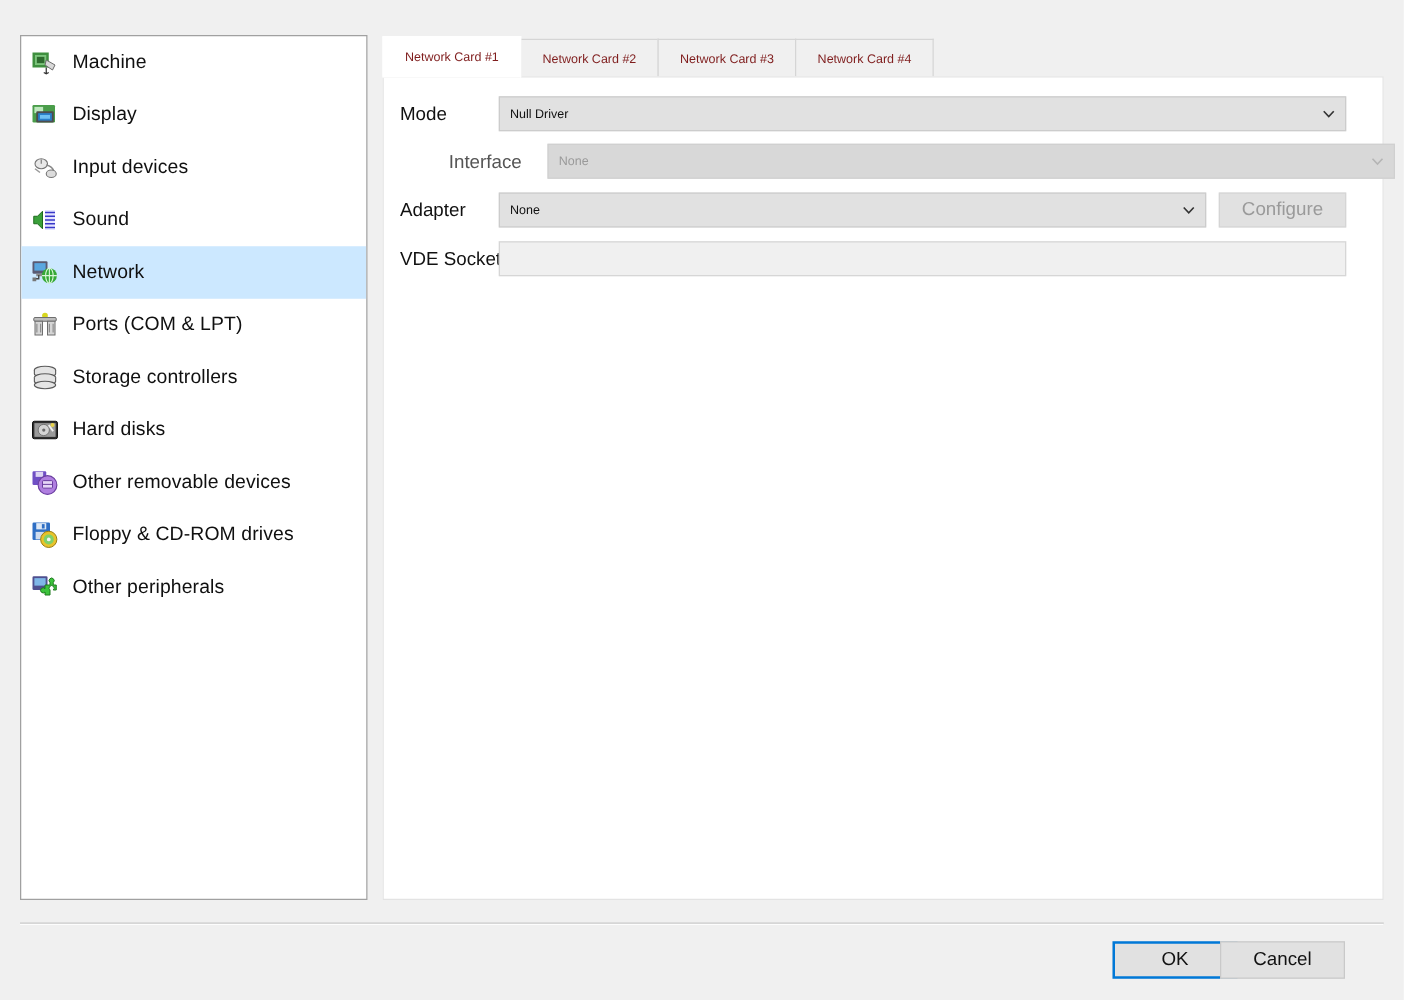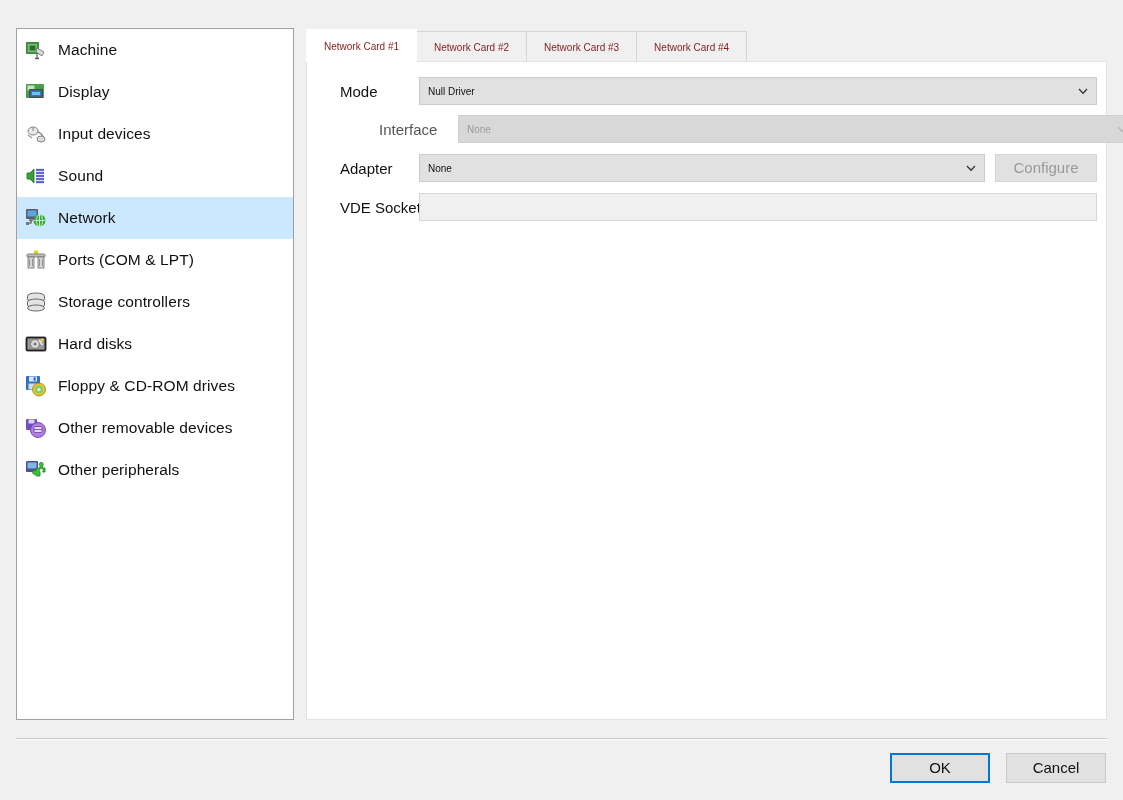--- a/index.html
+++ b/index.html
@@ -100,21 +100,20 @@
     box-sizing: border-box;
     z-index: 1;
   }
 
   .form-row {
     position: absolute;
     left: 0;
     height: 28px;
     display: flex;
     align-items: center;
-    justify-content: flex-end;
   }
   .f-label {
     width: 92px;
     padding-left: 13px;
     box-sizing: border-box;
     font-size: 15px;
     color: #111;
     white-space: nowrap;
   }
   .f-label.dim { color: #555; }
@@ -195,21 +194,21 @@
     background: #e1e1e1;
     border: 1px solid #c9c9c9;
     box-sizing: border-box;
     cursor: default;
   }
   #btn-ok {
     left: 890px;
     border: 2px solid #0078d7;
     line-height: 26px;
   }
-  #btn-cancel { left: 1006px; }
+  #btn-cancel { left: 976px; }
 </style>
 </head>
 <body>
 
 <div id="sidebar">
     <div class="side-item">
       <span class="side-icon"><svg width="22" height="22" viewBox="0 0 22 22">
           <rect x="1" y="3" width="13" height="12" fill="#3f8f3f"></rect>
           <rect x="3" y="5" width="9" height="8" fill="#7cc47c"></rect>
           <rect x="4.5" y="6.5" width="6" height="5" fill="#2e6b2e"></rect>
@@ -287,39 +286,39 @@
           <rect x="2.5" y="5.5" width="17" height="11" fill="#9a9a9a"></rect>
           <circle cx="10" cy="11" r="4.5" fill="#d4d4d4" stroke="#6a6a6a" stroke-width="0.7"></circle>
           <circle cx="10" cy="11" r="1.3" fill="#6a6a6a"></circle>
           <path d="M14 7 L17.5 12" stroke="#eee" stroke-width="1.6"></path>
           <circle cx="17" cy="7" r="1.6" fill="#e8d34a"></circle>
         </svg></span>
       <span class="side-label">Hard disks</span>
     </div>
     <div class="side-item">
       <span class="side-icon"><svg width="22" height="22" viewBox="0 0 22 22">
+          <rect x="1" y="2" width="11" height="11" rx="1" fill="#6f4fc4"></rect>
+          <rect x="3.5" y="2.5" width="6" height="4" fill="#ddd5f2"></rect>
+          <circle cx="13" cy="13" r="7.5" fill="#b07fe0" stroke="#6b3fa0" stroke-width="0.9"></circle>
+          <rect x="9" y="9.5" width="8" height="6" rx="0.8" fill="#e6d6f7" stroke="#6b3fa0" stroke-width="0.8"></rect>
+          <path d="M9 12.5 H17" stroke="#6b3fa0" stroke-width="0.8"></path>
+        </svg></span>
+      <span class="side-label">Other removable devices</span>
+    </div>
+    <div class="side-item">
+      <span class="side-icon"><svg width="22" height="22" viewBox="0 0 22 22">
           <rect x="1" y="1" width="14" height="14" rx="1" fill="#2f6fc4"></rect>
           <rect x="4" y="1.5" width="8" height="5" fill="#dfe9f5"></rect>
           <rect x="8.5" y="2.3" width="2.2" height="3.5" fill="#2f6fc4"></rect>
           <rect x="3.5" y="8.5" width="9" height="6" fill="#cfdcee"></rect>
           <circle cx="14" cy="14.5" r="6.5" fill="#e8c32a" stroke="#9a7d12" stroke-width="0.8"></circle>
           <circle cx="14" cy="14.5" r="4" fill="#7fd06a"></circle>
           <circle cx="14" cy="14.5" r="1.5" fill="#f4f4f4"></circle>
         </svg></span>
       <span class="side-label">Floppy &amp; CD-ROM drives</span>
-    </div>
-    <div class="side-item">
-      <span class="side-icon"><svg width="22" height="22" viewBox="0 0 22 22">
-          <rect x="1" y="2" width="11" height="11" rx="1" fill="#6f4fc4"></rect>
-          <rect x="3.5" y="2.5" width="6" height="4" fill="#ddd5f2"></rect>
-          <circle cx="13" cy="13" r="7.5" fill="#b07fe0" stroke="#6b3fa0" stroke-width="0.9"></circle>
-          <rect x="9" y="9.5" width="8" height="6" rx="0.8" fill="#e6d6f7" stroke="#6b3fa0" stroke-width="0.8"></rect>
-          <path d="M9 12.5 H17" stroke="#6b3fa0" stroke-width="0.8"></path>
-        </svg></span>
-      <span class="side-label">Other removable devices</span>
     </div>
     <div class="side-item">
       <span class="side-icon"><svg width="22" height="22" viewBox="0 0 22 22">
           <rect x="1" y="2" width="12" height="11" rx="1" fill="#4f4f8f"></rect>
           <rect x="2.5" y="3.5" width="9" height="6" fill="#7fb7e8"></rect>
           <path d="M11 9 h4 v-2 a2 2 0 1 1 2.6 0 V9 h2.4 v4 h-2.4 a2 2 0 1 0 -2.6 0 v4 h-4 v-2.4 a2 2 0 1 1 0 -2.6Z" fill="#3cc33c" stroke="#1f7a1f" stroke-width="0.8"></path>
         </svg></span>
       <span class="side-label">Other peripherals</span>
     </div>
   </div>

